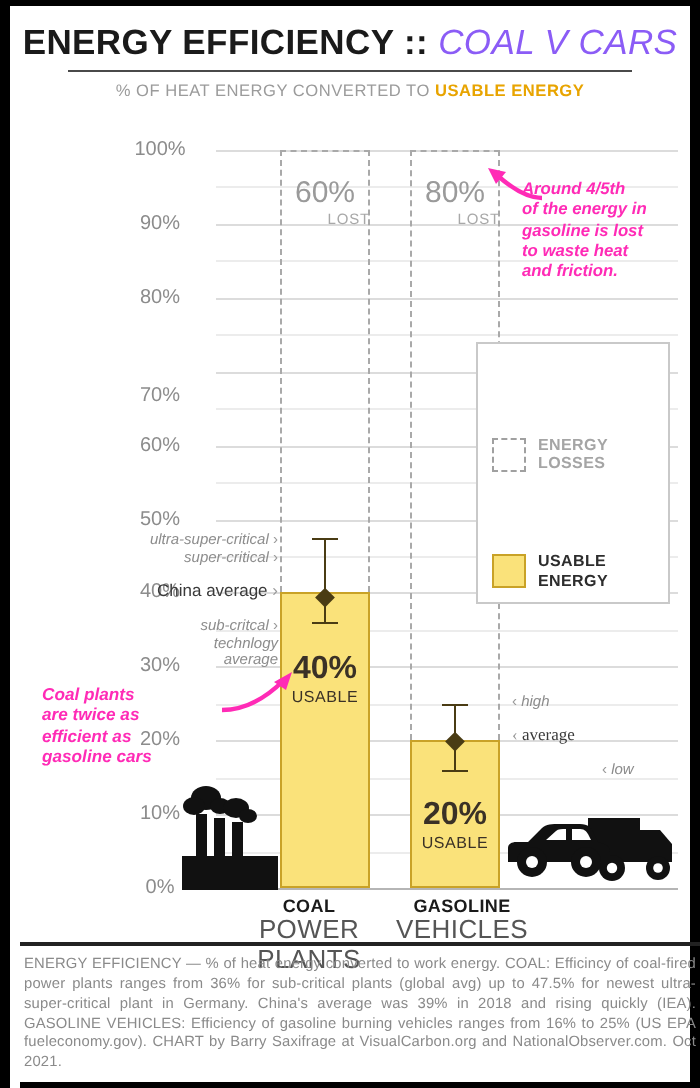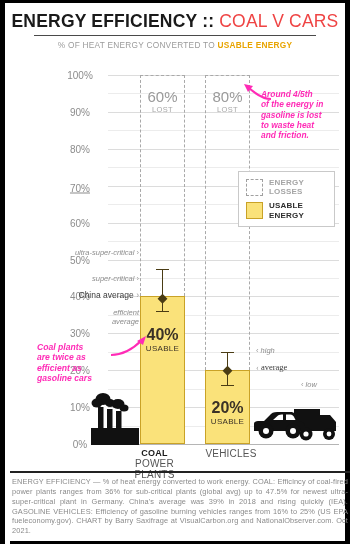--- a/index.html
+++ b/index.html
@@ -27,21 +27,21 @@
   #header { position: absolute; left: 0; top: 8px; width: 340px; }
   #title-row {
     text-align: center;
     font-size: 17.5px;
     letter-spacing: .2px;
     white-space: nowrap;
     padding-bottom: 3px;
   }
   #title-main { font-weight: bold; color: #1a1a1a; }
   #title-sep  { font-weight: bold; color: #1a1a1a; }
-  #title-sub  { font-weight: normal; color: #ef4444; }
+  #title-sub  { font-weight: normal; color: #8b5cf6; font-style: italic; }
   #title-rule {
     margin: 0 auto;
     width: 282px; height: 1px;
     background: #4a4a4a;
   }
   #subtitle {
     text-align: center;
     font-size: 8.3px;
     letter-spacing: .25px;
     color: #9b9b9b;
@@ -72,21 +72,21 @@
     border: 1px dashed #a9a9a9;
     border-bottom: none;
     background: transparent;
   }
   .loss-label {
     position: absolute;
     text-align: center;
     line-height: 1;
   }
   .loss-pct { font-size: 15px; color: #9a9a9a; }
-  .loss-lost { font-size: 7.5px; color: #a8a8a8; letter-spacing: .4px; margin-top: 2px; }
+  .loss-lost { font-size: 7.5px; color: #a8a8a8; letter-spacing: .4px; margin-top: 2px; text-align: right; }
 
   
   .bar {
     position: absolute;
     background: #fae27a;
     border: 1px solid #c9a227;
   }
   .bar-label {
     position: absolute;
     text-align: center;
@@ -131,38 +131,38 @@
   #pink-left  { font-size: 8.6px; text-align: left; }
   #pink-right { font-size: 8.4px; text-align: left; }
 
   
   #legend {
     position: absolute;
     background: #fff;
     border: 1px solid #c9c9c9;
     padding: 6px 8px 6px 7px;
   }
-  .leg-row { display: flex; align-items: center; margin-bottom: 5px; }
+  .leg-row { display: flex; align-items: center; margin-bottom: 5px; margin-top: 40px; }
   .leg-row:last-child { margin-bottom: 0; }
   .leg-sw { width: 17px; height: 17px; margin-right: 6px; flex: 0 0 auto; }
   .leg-sw.dash { border: 1px dashed #a0a0a0; background: #fff; }
   .leg-sw.fill { border: 1px solid #c9a227; background: #fae27a; }
   .leg-txt { font-size: 8px; font-weight: bold; line-height: 1.15; letter-spacing: .2px; }
   .leg-txt.grey { color: #a5a5a5; }
   .leg-txt.dark { color: #2d2d2d; }
 
   
   .xlab {
     position: absolute;
     text-align: center;
     line-height: 1.12;
     letter-spacing: .2px;
   }
   .xlab .l1 { font-size: 9px; font-weight: bold; color: #1a1a1a; }
-  .xlab .l2 { font-size: 10px; color: #555; }
+  .xlab .l2 { font-size: 13px; color: #555; }
 
   
   #footnote {
     position: absolute;
     left: 7px; top: 474px;
     width: 336px;
     font-size: 7.4px;
     line-height: 1.33;
     color: #8a8a8a;
     text-align: justify;
@@ -276,44 +276,45 @@
           <div>ENERGY</div>
         </div>
       </div>
     </div>
 
   </div>
 
   <div class="ytick" style="left:53px; top:72px;">100%</div>
   <div class="ytick" style="left:53px; top:108.9px;">90%</div>
   <div class="ytick" style="left:53px; top:145.8px;">80%</div>
-  <div class="ytick" style="left:53px; top:185px;text-decoration:underline;">70%</div>
+  <div class="ytick" style="left:53px; top:195px;">70%</div>
   <div class="ytick" style="left:53px; top:219.6px;">60%</div>
   <div class="ytick" style="left:53px; top:256.5px;">50%</div>
   <div class="ytick" style="left:53px; top:293.4px;">40%</div>
   <div class="ytick" style="left:53px; top:330.3px;">30%</div>
   <div class="ytick" style="left:53px; top:367.2px;">20%</div>
   <div class="ytick" style="left:53px; top:404.1px;">10%</div>
   <div class="ytick" style="left:53px; top:441px;">0%</div>
 
-  <div class="anno right-al" style="left:10px; top:246px; width:124px;">
+  <div class="anno right-al" style="left:10px; top:263px; width:124px;">
     <span>ultra-super-critical</span><span class="mk"> ›</span>
   </div>
   <div class="anno right-al solid" style="left:10px; top:288px; width:124px;">
     <span>China average</span><span class="mk"> ›</span>
   </div>
   <div class="anno right-al" style="left:10px; top:272px; width:124px;">
     <span>super-critical</span><span class="mk"> ›</span>
   </div>
   <div class="anno right-al" style="left:10px; top:306px; width:124px;">
-    <div>efficient</div>
+    <div><span>sub-critcal</span><span class="mk"> ›</span></div>
+    <div>technlogy</div>
     <div>average</div>
   </div>
 
-  <div class="pink" id="pink-left" style="left:32px; top:339px; width:92px;">
+  <div class="pink" id="pink-left" style="left:16px; top:339px; width:92px;">
     <div>Coal plants</div>
     <div>are twice as</div>
     <div>efficient as</div>
     <div>gasoline cars</div>
   </div>
 
   <svg class="icon-svg" style="left:104px; top:330px;" width="40" height="28" viewBox="0 0 40 28">
     <path d="M2,22 C14,22 24,16 33,7" stroke="#ff2bb6" stroke-width="2.2" fill="none"></path>
     <path d="M37,3 L28,8 L34,12 Z" fill="#ff2bb6"></path>
   </svg>
@@ -364,20 +365,21 @@
     <circle cx="43" cy="30" r="7.5" fill="#111"></circle>
     <circle cx="43" cy="30" r="3" fill="#fff"></circle>
   </svg>
 
   <div class="xlab" style="left:112px; top:445px; width:75px;">
     <div class="l1">COAL</div>
     <div class="l2">POWER</div>
     <div class="l2">PLANTS</div>
   </div>
   <div class="xlab" style="left:186px; top:445px; width:80px;">
+    <div class="l1">GASOLINE</div>
     <div class="l2">VEHICLES</div>
   </div>
 
   <div id="rule-top"></div>
   <div id="footnote">
     <span class="cap">ENERGY EFFICIENCY — % of heat energy converted to work energy. COAL: Efficincy of coal-fired power plants ranges from 36% for sub-critical plants (global avg) up to 47.5% for newest ultra-super-critical plant in Germany. China's average was 39% in 2018 and rising quickly (IEA). GASOLINE VEHICLES: Efficiency of gasoline burning vehicles ranges from 16% to 25% (US EPA fueleconomy.gov). CHART by Barry Saxifrage at VisualCarbon.org and NationalObserver.com. Oct 2021.</span>
   </div>
   <div id="rule-bot"></div>
 
 </div>

